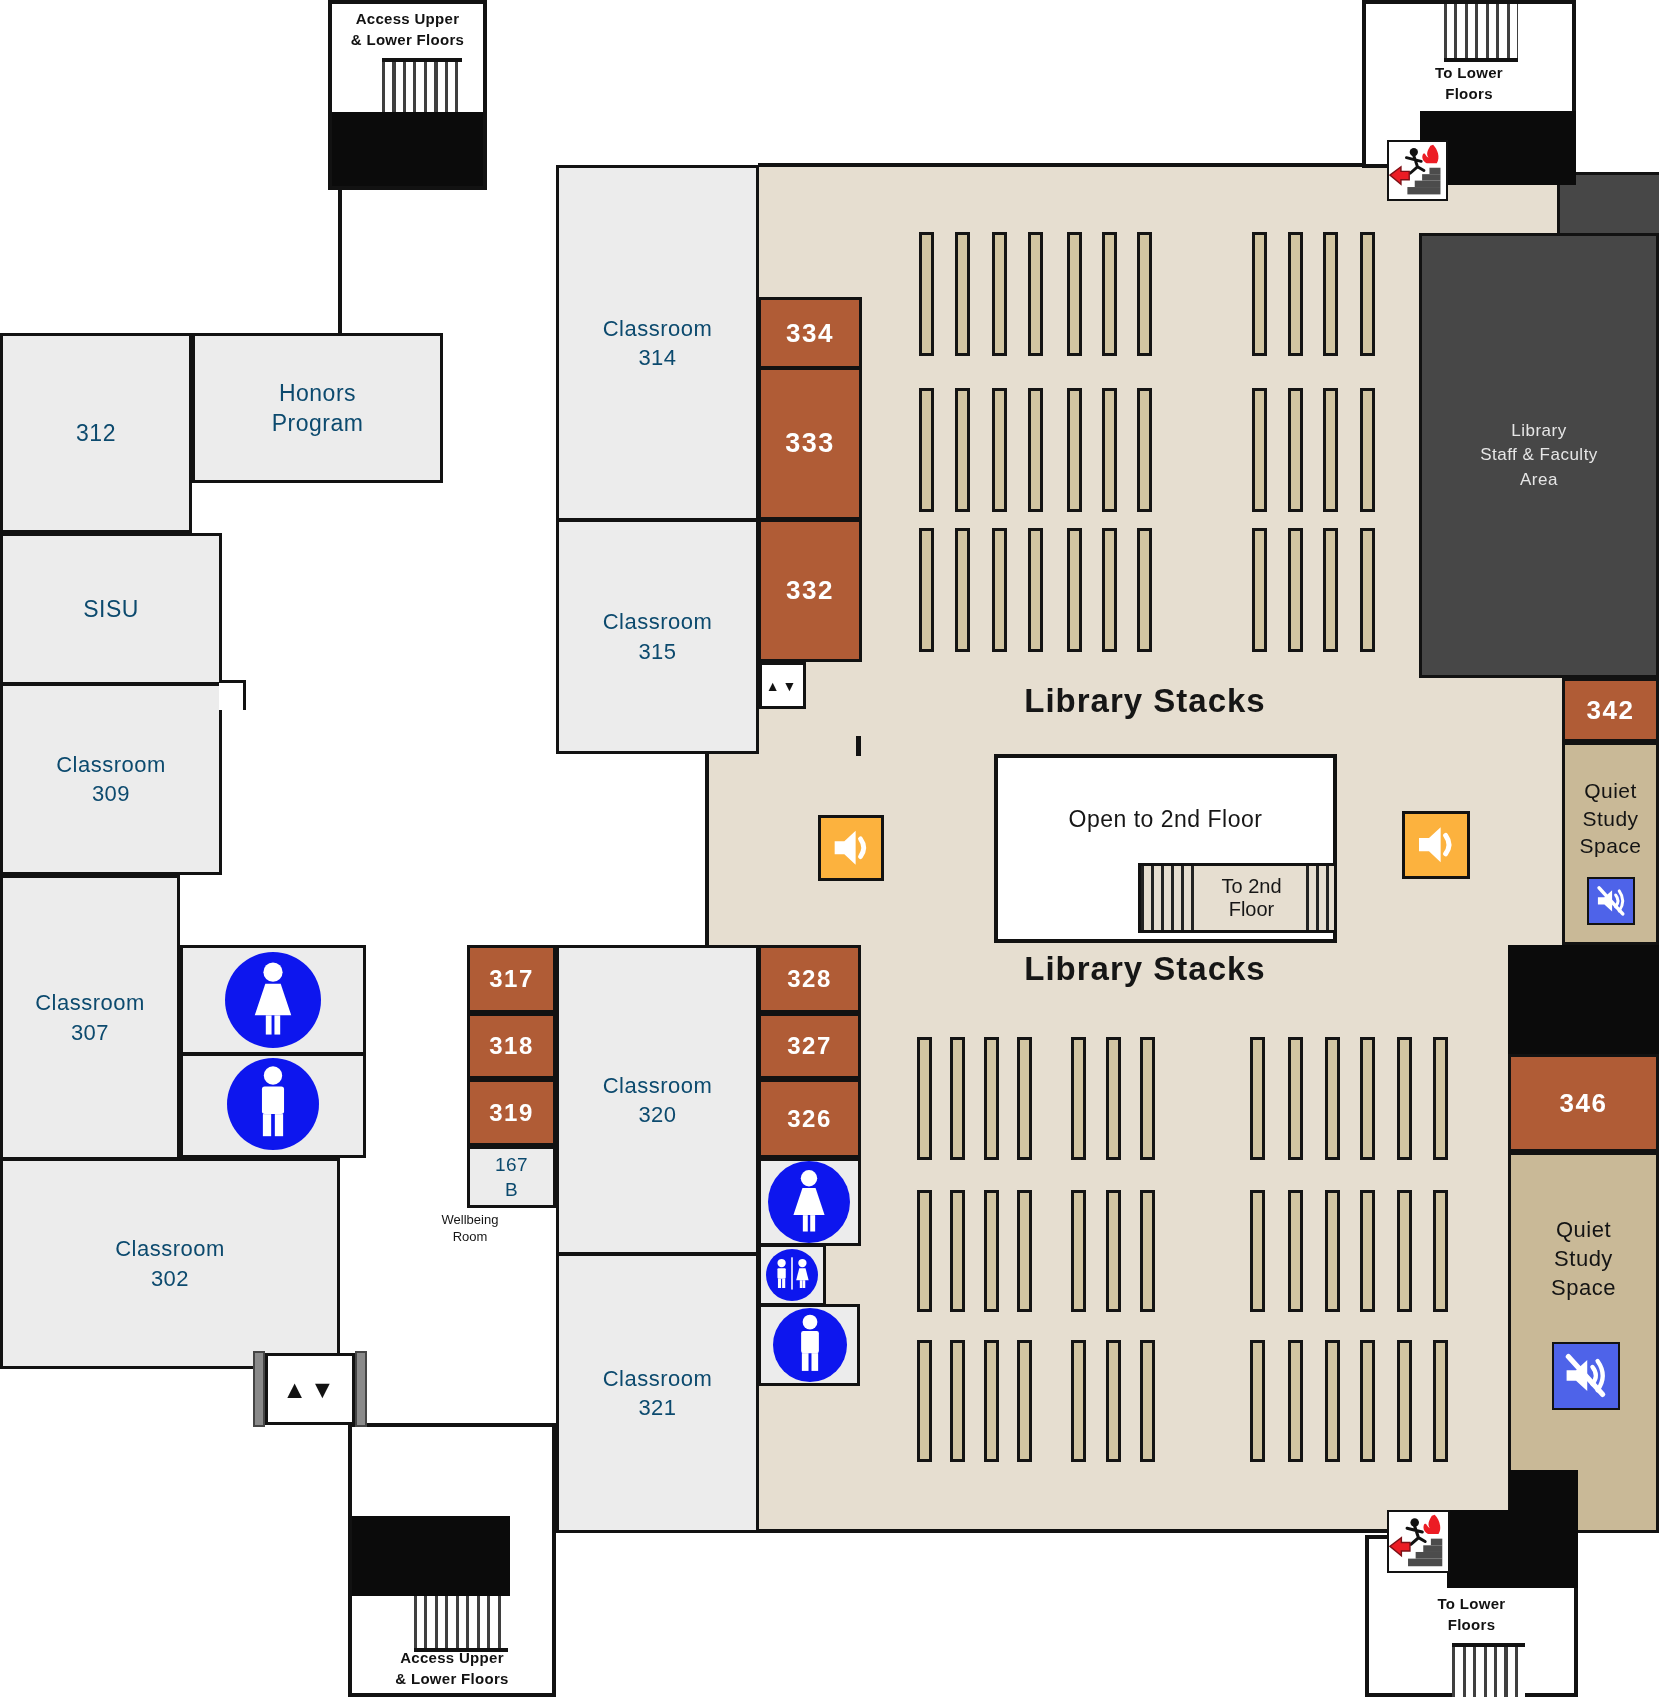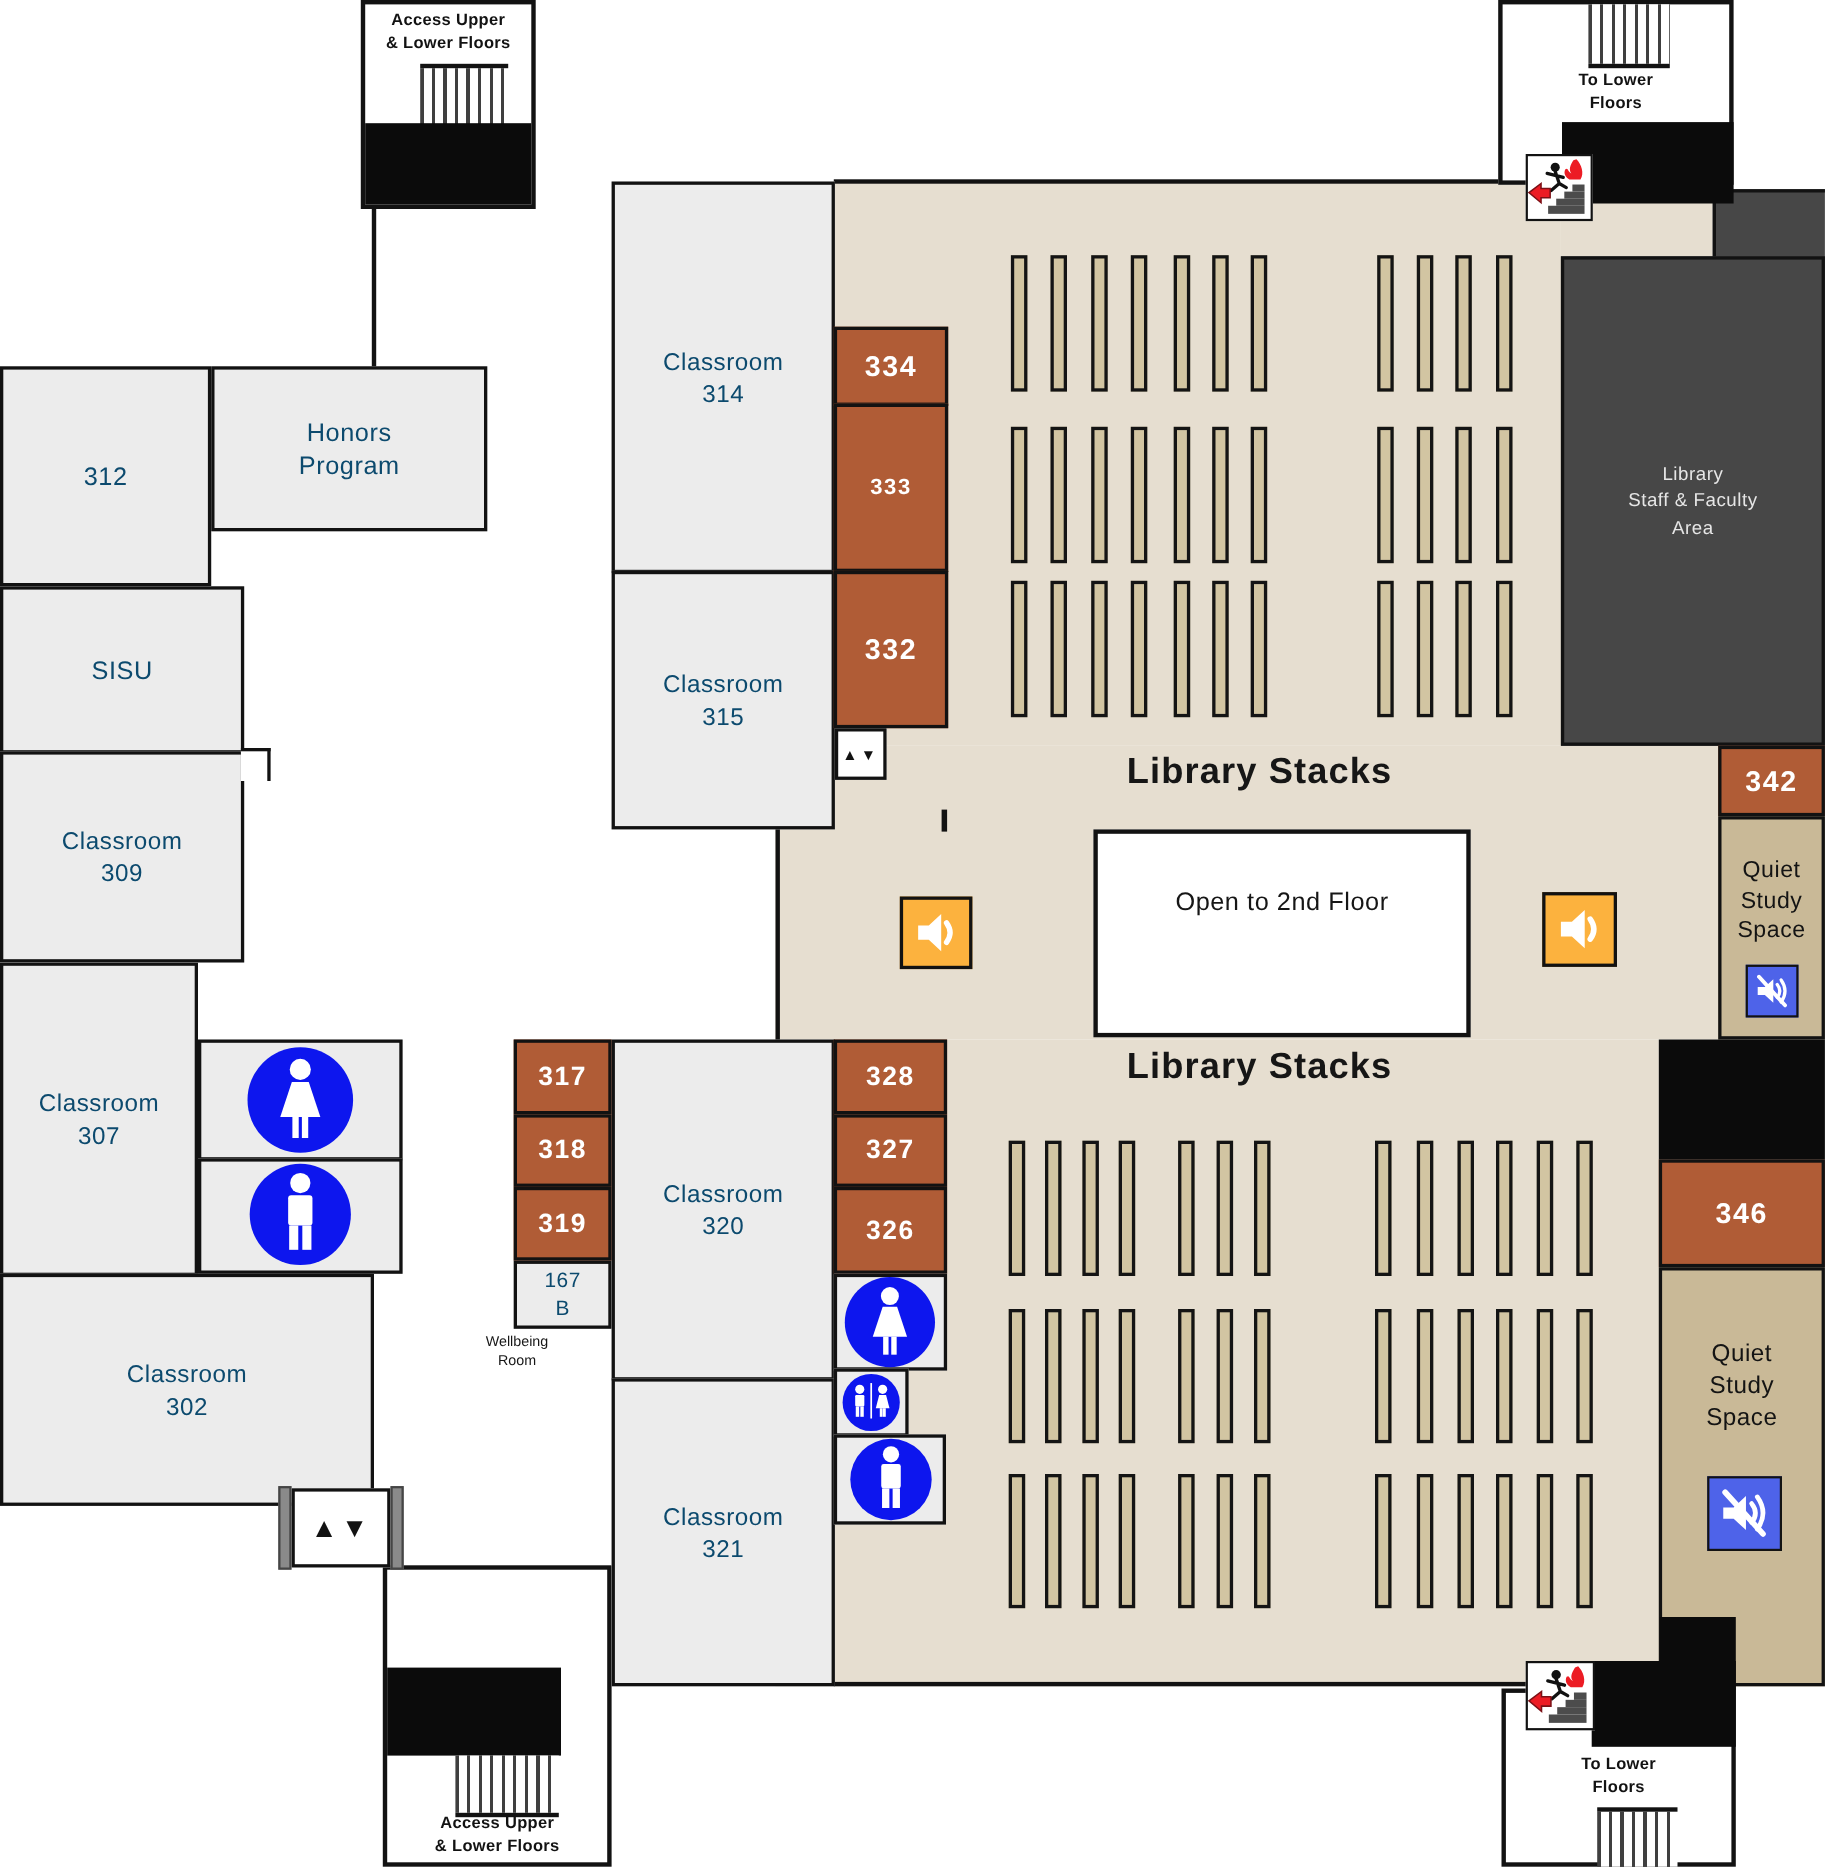--- a/index.html
+++ b/index.html
@@ -101,20 +101,26 @@
     <div class="hatch" style="left:83px;top:104px;width:73px;height:50px;border-top:4px solid #121212"></div>
   </div>
 
   <div class="blackbox" style="left:1420px;top:111px;width:156px;height:74px"></div>
   <div class="blackbox" style="left:1508px;top:945px;width:151px;height:109px"></div>
   <div class="blackbox" style="left:1509px;top:1470px;width:69px;height:66px"></div>
   <div class="blackbox" style="left:1447px;top:1510px;width:131px;height:78px"></div>
 
   <div class="openbox">
     <div class="open-label">Open to 2nd Floor</div>
+    <div class="stairs2">
+      <div class="h1"></div>
+      <div class="slabel">To 2nd
+Floor</div>
+      <div class="h2"></div>
+    </div>
   </div>
 
   <div class="title" style="left:980px;top:682px;width:330px">Library Stacks</div>
   <div class="title" style="left:980px;top:950px;width:330px">Library Stacks</div>
 
   <div class="wellbeing" style="left:400px;top:1212px;width:140px">Wellbeing
 Room</div>
 
 <div class="wall" style="left: 338px; top: 188px; width: 4px; height: 147px;"></div>
     <div class="wall" style="left: 758px; top: 163px; width: 608px; height: 4px;"></div>
@@ -162,21 +168,21 @@
     <div class="room gray" style="left: 467px; top: 1146px; width: 89px; height: 62px;">
       <span class="rlabel" style="font-size: 19px;">167
 B</span>
     </div>
     <div class="room gray" style="left: 180px; top: 945px; width: 186px; height: 110px;"></div>
     <div class="room gray" style="left: 180px; top: 1053px; width: 186px; height: 105px;"></div>
     <div class="room brown" style="left: 758px; top: 297px; width: 104px; height: 72px;">
       <span class="rlabel" style="font-size: 26px;">334</span>
     </div>
     <div class="room brown" style="left: 758px; top: 367px; width: 104px; height: 153px;">
-      <span class="rlabel" style="font-size: 20px;">333</span>
+      <span class="rlabel" style="font-size: 27px;">333</span>
     </div>
     <div class="room brown" style="left: 758px; top: 519px; width: 104px; height: 143px;">
       <span class="rlabel" style="font-size: 26px;">332</span>
     </div>
     <div class="room brown" style="left: 467px; top: 945px; width: 89px; height: 68px;">
       <span class="rlabel" style="font-size: 24px;">317</span>
     </div>
     <div class="room brown" style="left: 467px; top: 1013px; width: 89px; height: 66px;">
       <span class="rlabel" style="font-size: 24px;">318</span>
     </div>

